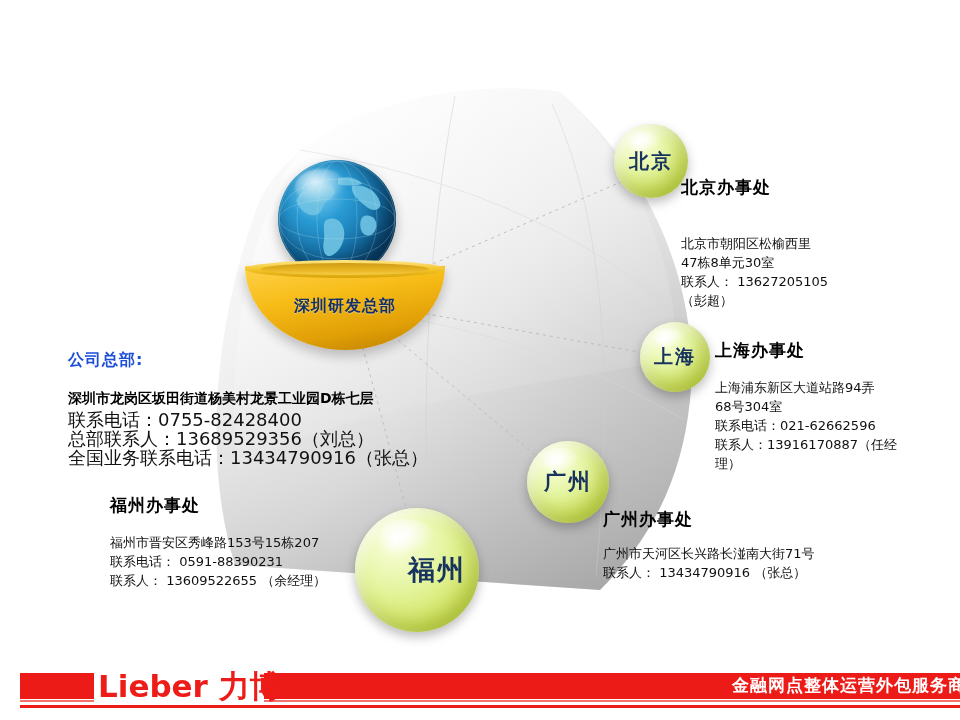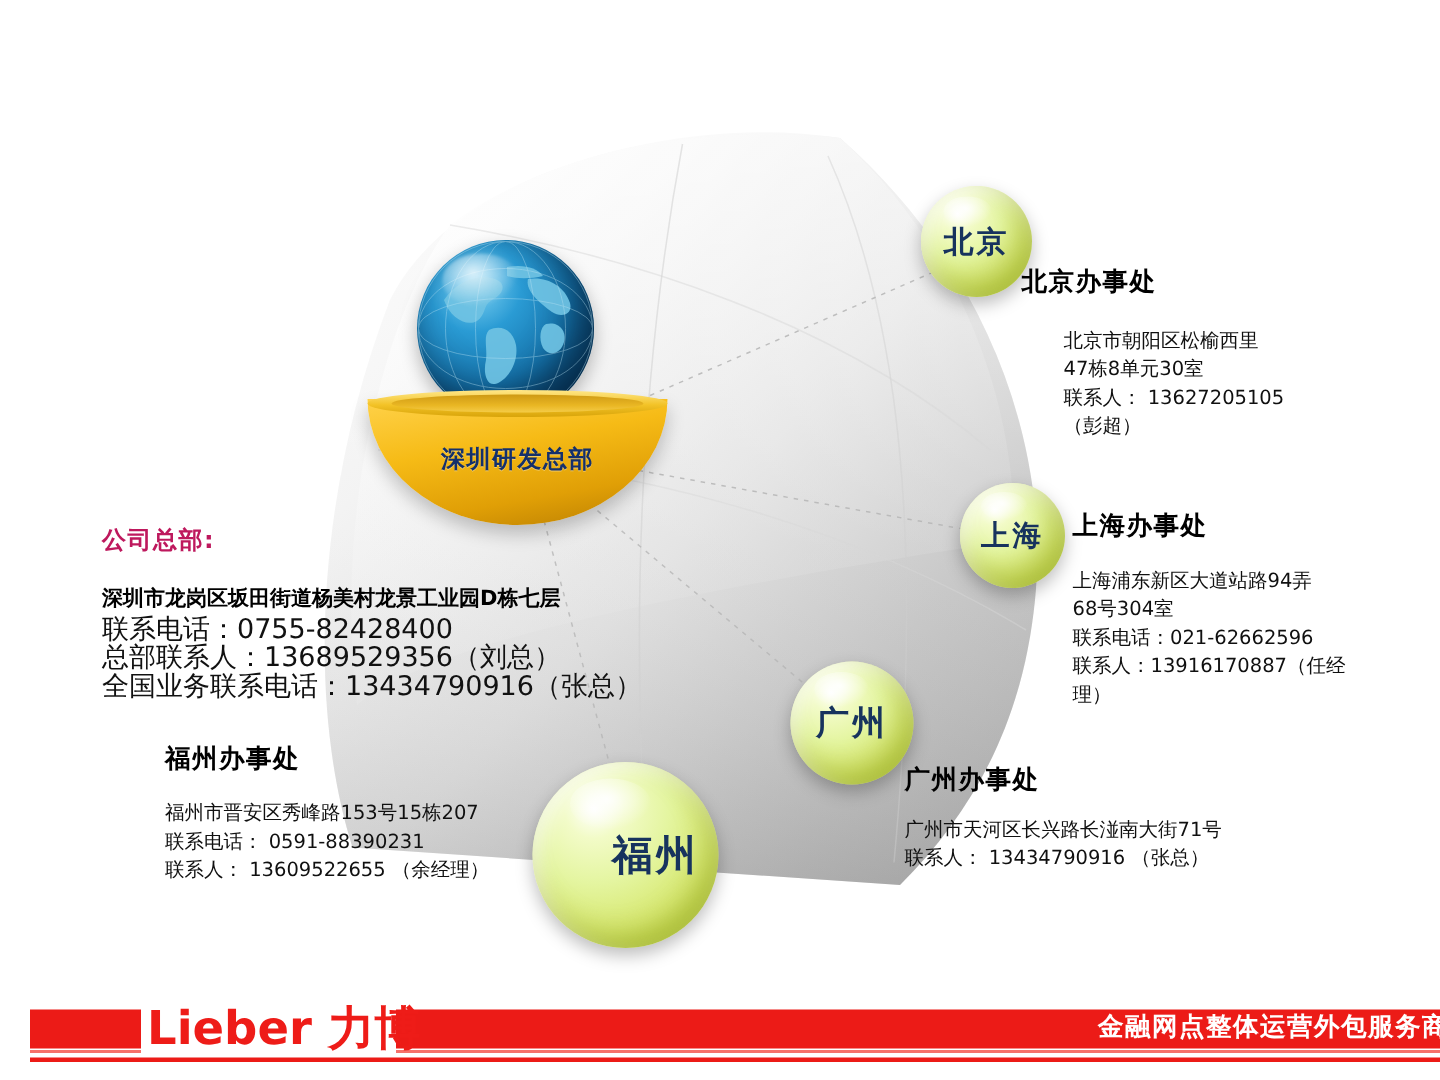--- a/index.html
+++ b/index.html
@@ -83,21 +83,21 @@
   }
   .office-body{
     position:absolute;font-size:13px;color:#101010;line-height:19px;
     font-family:"DejaVu Sans","Liberation Sans",sans-serif;
   }
   .office-body div{white-space:nowrap;}
 
   
   .hq-head{
     position:absolute;left:68px;top:350px;font-size:16px;font-weight:bold;
-    color:#be185d;letter-spacing:1px;white-space:nowrap;
+    color:#1d4ed8;letter-spacing:1px;white-space:nowrap;
   }
   .hq-addr{
     position:absolute;left:68px;top:390px;font-size:14px;font-weight:bold;color:#000;
     letter-spacing:0px;white-space:nowrap;
   }
   .hq-lines{
     position:absolute;left:68px;top:410px;font-size:18px;color:#111;line-height:19px;
   }
   .hq-lines div{white-space:nowrap;}
 
@@ -214,21 +214,21 @@
 
   <div class="sphere" style="left:527px;top:441px;width:82px;height:82px;">
     <span class="sphere-label" style="font-size:22px;">广州</span>
   </div>
 
   <div class="sphere" style="left:355px;top:508px;width:124px;height:124px;">
     <span class="sphere-label" style="font-size:27px;margin-left:40px;">福州</span>
   </div>
 
   <div class="office-title" style="left:681px;top:176px;">北京办事处</div>
-  <div class="office-body" style="left:681px;top:218px;margin-left:28px;">
+  <div class="office-body" style="left:681px;top:234px;">
     <div>北京市朝阳区松榆西里</div>
     <div>47栋8单元30室</div>
     <div>联系人：  13627205105</div>
     <div>（彭超）</div>
   </div>
 
   <div class="office-title" style="left:715px;top:339px;">上海办事处</div>
   <div class="office-body" style="left:715px;top:378px;">
     <div>上海浦东新区大道站路94弄</div>
     <div>68号304室</div>

